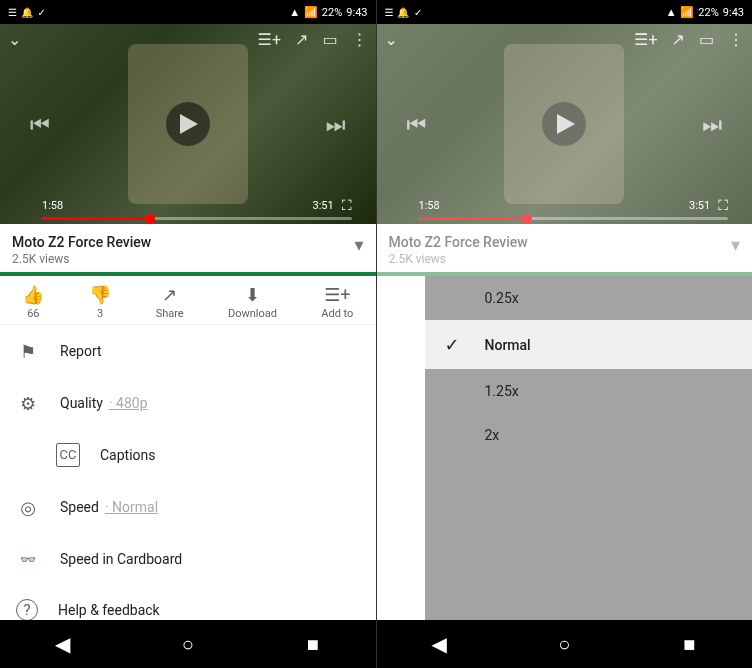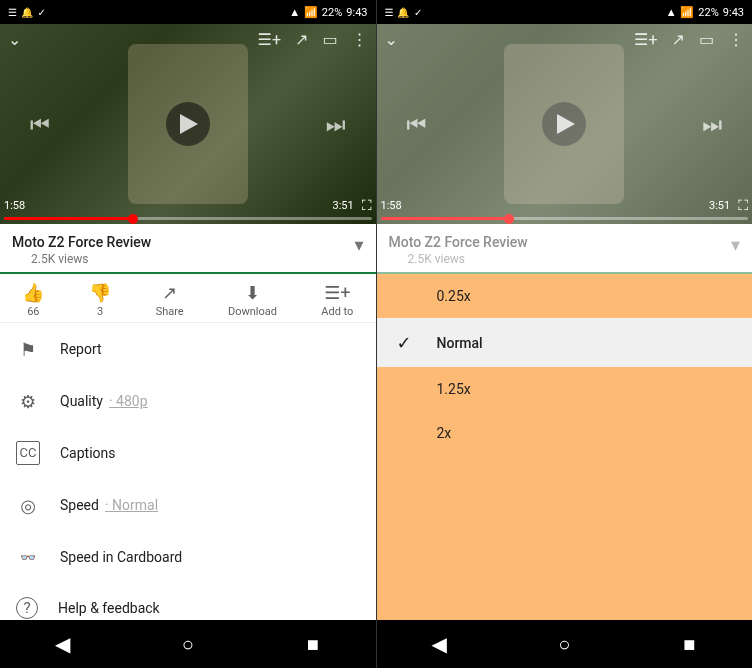--- a/index.html
+++ b/index.html
@@ -109,23 +109,23 @@
       position: absolute;
       right: 30px;
       top: 50%;
       transform: translateY(-50%);
       color: rgba(255,255,255,0.7);
       font-size: 22px;
     }
     .video-controls-bar {
       position: absolute;
       bottom: 0;
-      left: 0;
+      left: 18px;
       right: 0;
-      padding: 4px 4px;
+      padding: 4px 24px;
     }
     .time-row {
       display: flex;
       justify-content: space-between;
       align-items: center;
       margin-bottom: 3px;
     }
     .time-text {
       color: #fff;
       font-size: 11px;
@@ -172,38 +172,37 @@
     }
     .vt-icon {
       color: rgba(255,255,255,0.85);
       font-size: 16px;
     }
 
     
     .video-info {
       padding: 10px 12px 6px;
       background: #fff;
-      border-bottom: 2px solid #15803d;
+      border-bottom: 4px solid #15803d;
       flex-shrink: 0;
     }
     .video-title-row {
       display: flex;
       justify-content: space-between;
       align-items: flex-start;
     }
     .video-title {
       font-size: 14px;
       font-weight: 500;
       color: #212121;
     }
     .video-views {
       font-size: 12px;
       color: #757575;
       margin-top: 2px;
-      margin-left: 19px;
     }
     .chevron-down {
       font-size: 18px;
       color: #757575;
     }
     .action-buttons {
       display: flex;
       justify-content: space-around;
       padding: 8px 0 4px;
       background: #fff;
@@ -262,21 +261,22 @@
     .menu-item-sub {
       font-size: 14px;
       color: #aaa;
       text-decoration: underline;
     }
 
     
     .speed-menu {
       flex: 1;
       overflow-y: auto;
-      background: #fdba74;
+      background: #a3a3a3;
+      margin-left: 48px;
     }
     .speed-item {
       display: flex;
       align-items: center;
       padding: 14px 20px;
       gap: 16px;
       cursor: pointer;
     }
     .speed-check {
       width: 24px;
@@ -420,21 +420,21 @@
     </div>
 
     <div class="menu-item">
       <div class="menu-item-icon">⚙</div>
       <span class="menu-item-text">
         Quality <span class="menu-item-sub">· 480p</span>
       </span>
     </div>
 
     <div class="menu-item">
-      <div class="menu-item-icon" style="font-size:13px;border:1.5px solid #606060;border-radius:2px;padding:11px 2px;line-height:1.3;">CC</div>
+      <div class="menu-item-icon" style="font-size:13px;border:1.5px solid #606060;border-radius:2px;padding:11px 2px;line-height:1.3;margin-left:40px;">CC</div>
       <span class="menu-item-text">Captions</span>
     </div>
 
     <div class="menu-item">
       <div class="menu-item-icon">◎</div>
       <span class="menu-item-text">
         Speed <span class="menu-item-sub">· Normal</span>
       </span>
     </div>
 

